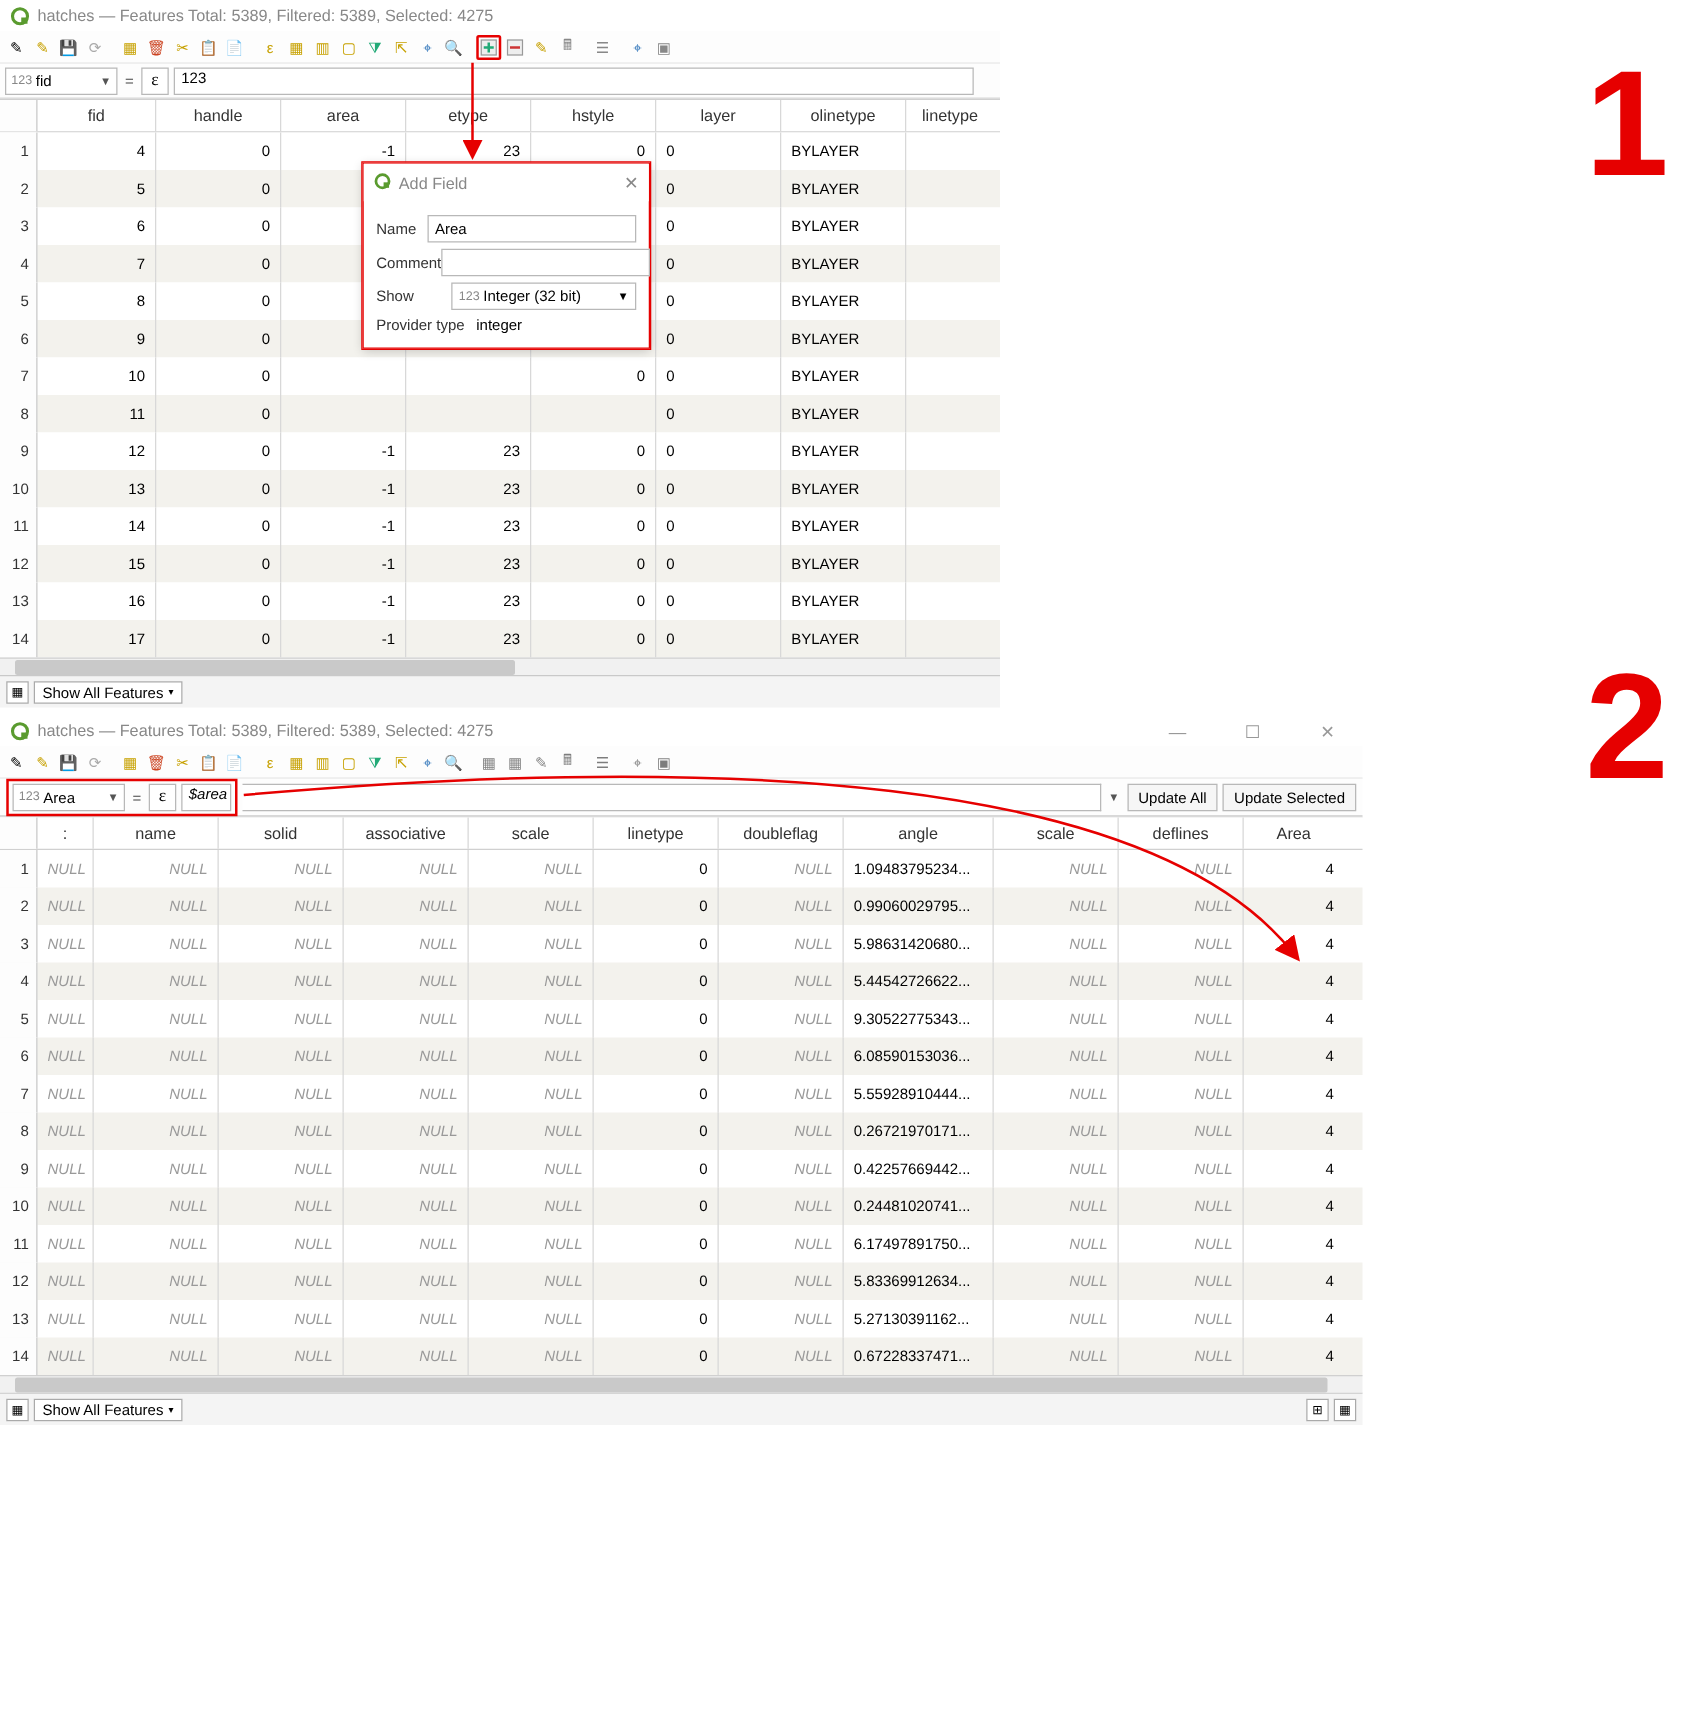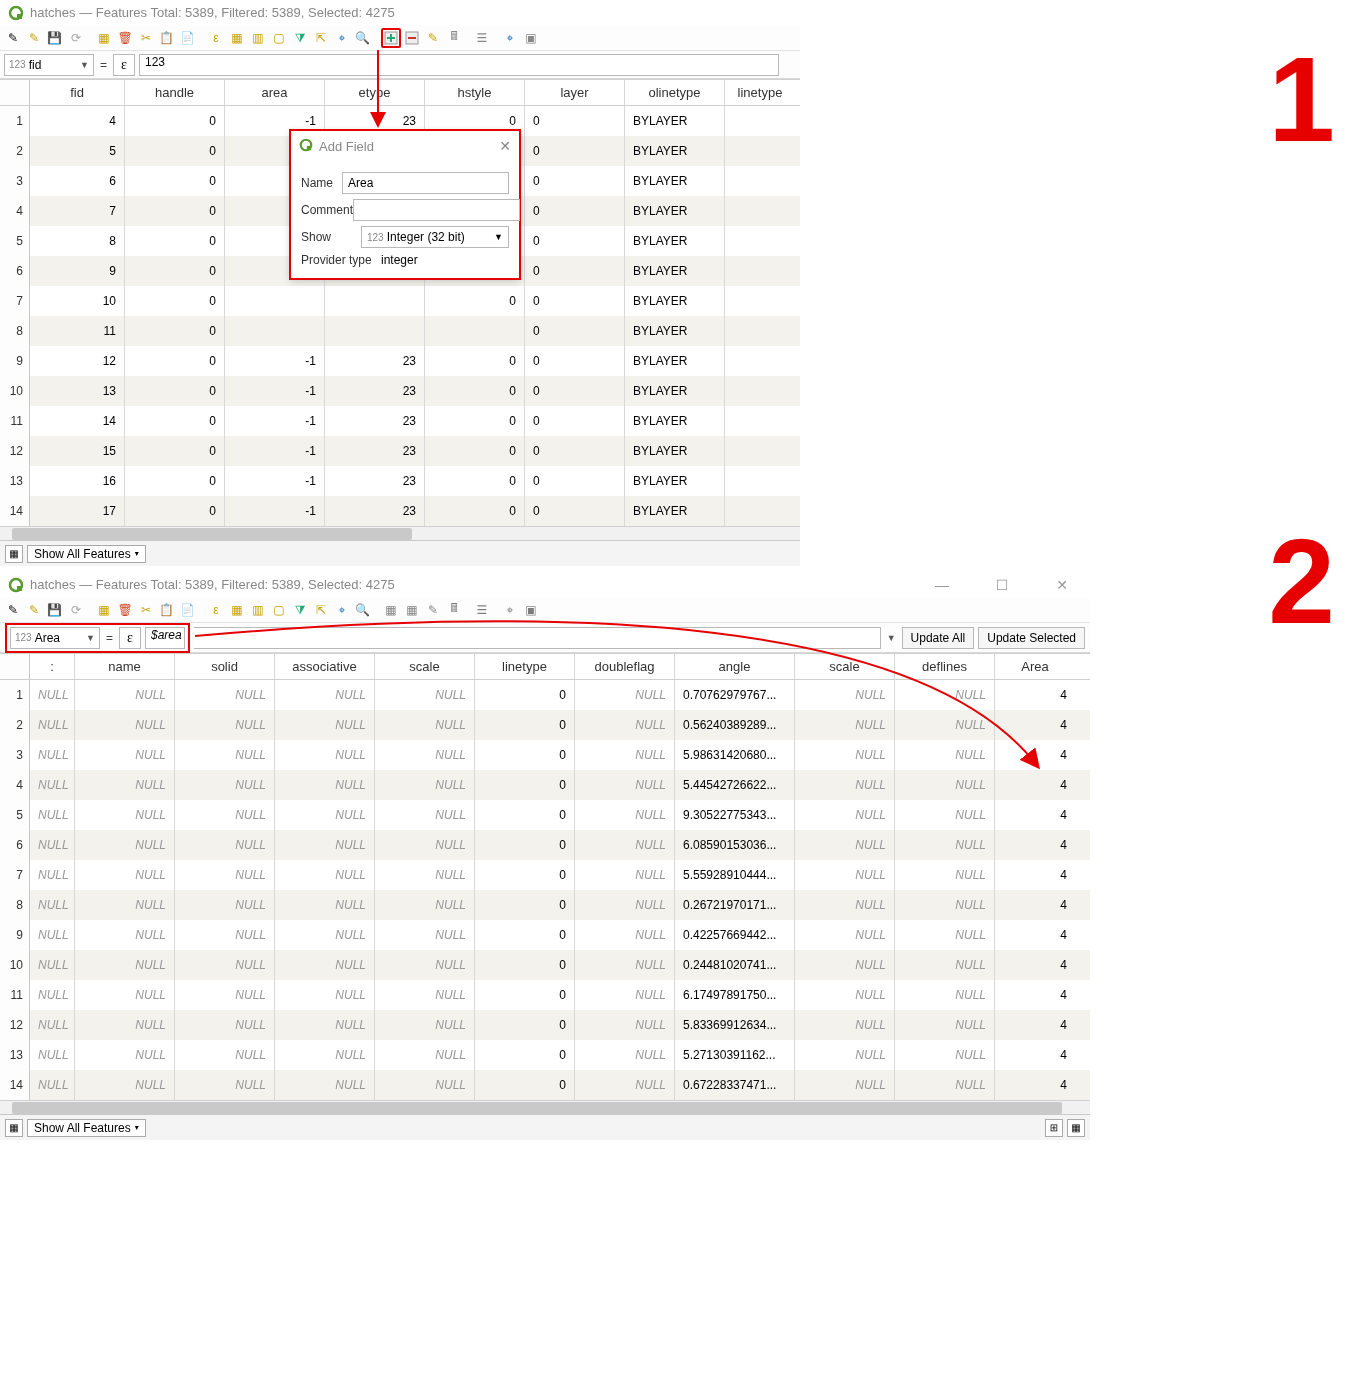--- a/index.html
+++ b/index.html
@@ -622,21 +622,21 @@
           <div class="gc right" style="width: 100px;">
             <span class="null">NULL</span>
           </div>
           <div class="gc right" style="width: 100px;">
             <span class="null">NULL</span>
           </div>
           <div class="gc right" style="width: 100px;">0</div>
           <div class="gc right" style="width: 100px;">
             <span class="null">NULL</span>
           </div>
-          <div class="gc left" style="width: 120px;">0.70762979767...</div>
+          <div class="gc left" style="width: 120px;">1.09483795234...</div>
           <div class="gc right" style="width: 100px;">
             <span class="null">NULL</span>
           </div>
           <div class="gc right" style="width: 100px;">
             <span class="null">NULL</span>
           </div>
           <div class="gc right" style="width: 80px; border-right: none;">4</div>
         </div>
         <div class="grow even">
           <div class="gc rownum">2</div>
@@ -652,21 +652,21 @@
           <div class="gc right" style="width: 100px;">
             <span class="null">NULL</span>
           </div>
           <div class="gc right" style="width: 100px;">
             <span class="null">NULL</span>
           </div>
           <div class="gc right" style="width: 100px;">0</div>
           <div class="gc right" style="width: 100px;">
             <span class="null">NULL</span>
           </div>
-          <div class="gc left" style="width: 120px;">0.56240389289...</div>
+          <div class="gc left" style="width: 120px;">0.99060029795...</div>
           <div class="gc right" style="width: 100px;">
             <span class="null">NULL</span>
           </div>
           <div class="gc right" style="width: 100px;">
             <span class="null">NULL</span>
           </div>
           <div class="gc right" style="width: 80px; border-right: none;">4</div>
         </div>
         <div class="grow odd">
           <div class="gc rownum">3</div>

